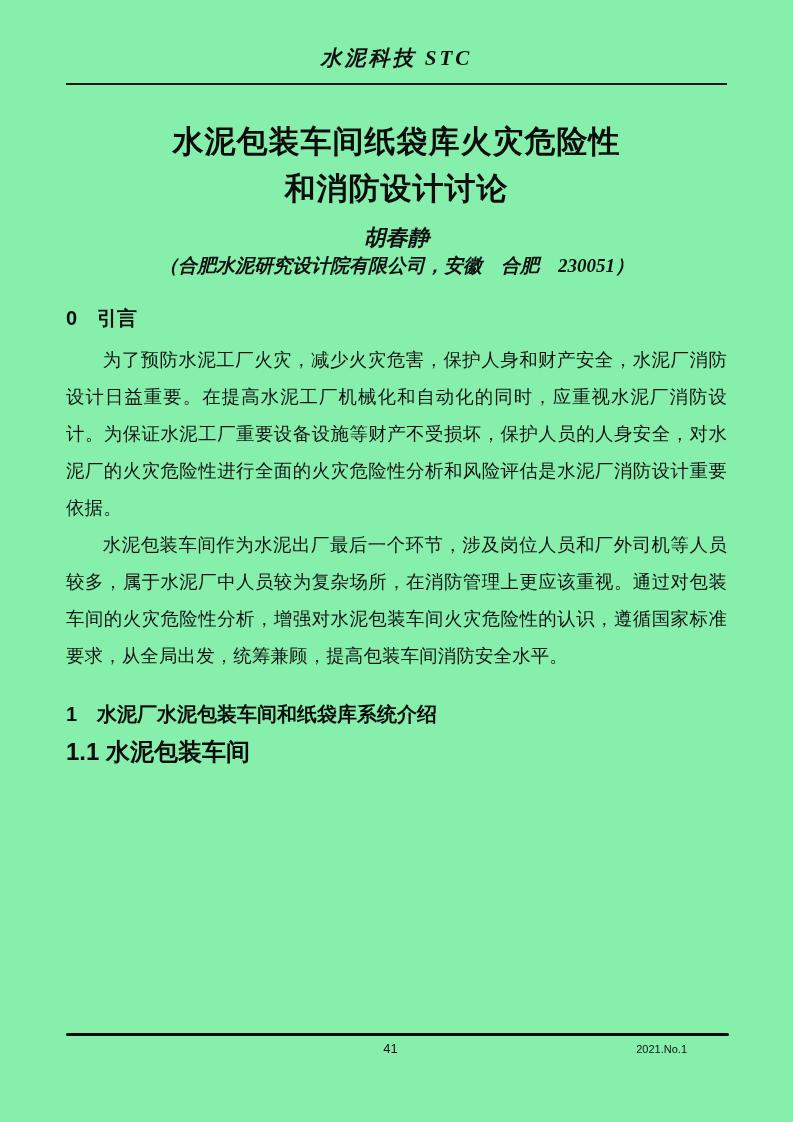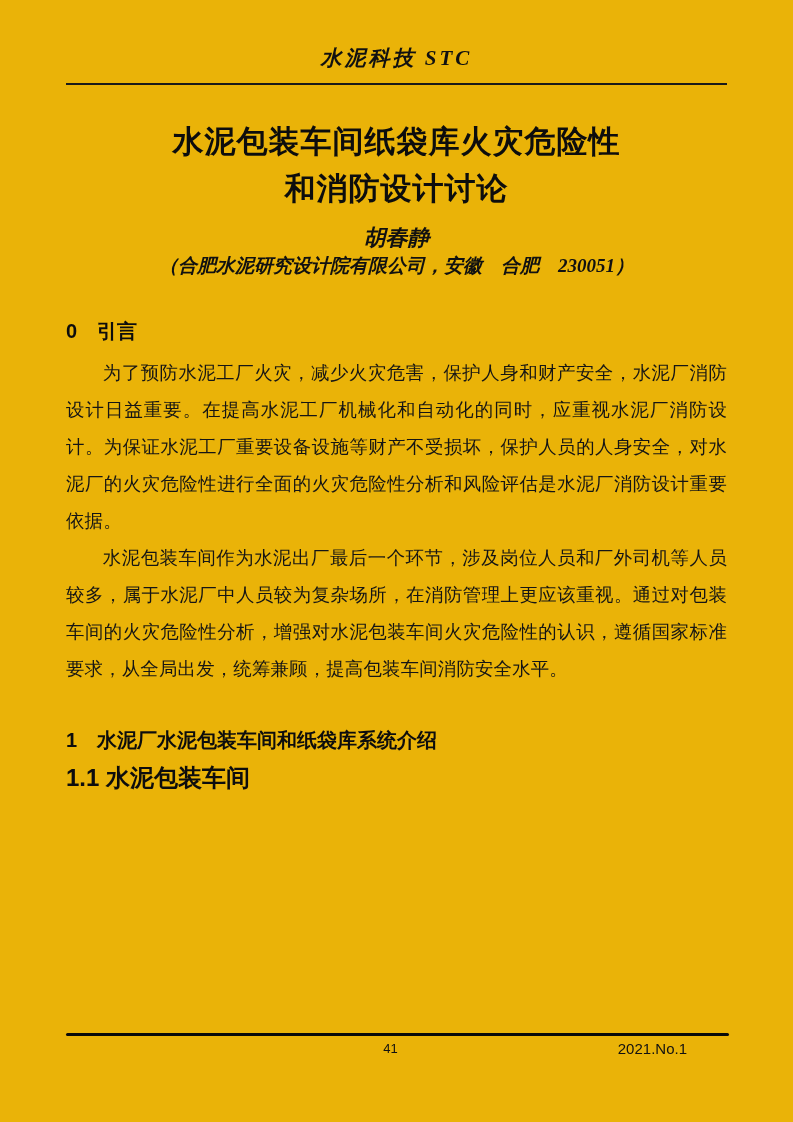--- a/index.html
+++ b/index.html
@@ -2,21 +2,21 @@
 <html><head>
 <meta charset="utf-8">
 <style>
   * { margin: 0; padding: 0; box-sizing: border-box; }
   html, body { background: #e8e8e8; }
   .page {
     position: relative;
     width: 793px;
     height: 1122px;
     margin: 0 auto;
-    background: #eab308;
+    background: #86efac;
     color: #111111;
     font-family: "Liberation Serif", "DejaVu Serif", serif;
     overflow: hidden;
   }
   .content {
     padding: 0 66px;
   }
   .journal-header {
     padding-top: 45px;
     text-align: center;
@@ -52,21 +52,21 @@
   }
   .affiliation {
     margin-top: 4px;
     text-align: center;
     font-style: italic;
     font-weight: bold;
     font-size: 19px;
     line-height: 26px;
   }
   .sec-heading {
-    margin-top: 38px;
+    margin-top: 25px;
     margin-bottom: 10px;
     font-family: "Liberation Sans", "DejaVu Sans", sans-serif;
     font-weight: bold;
     font-size: 20px;
     line-height: 28px;
     color: #0d0d0d;
   }
   .subsec-heading {
     margin-top: 8px;
     margin-bottom: 6px;
@@ -102,21 +102,21 @@
     font-family: "Liberation Sans", "DejaVu Sans", sans-serif;
     font-size: 13px;
     line-height: 16px;
     color: #111111;
   }
   .issue-label {
     position: absolute;
     top: 1041px;
     right: 106px;
     font-family: "Liberation Sans", "DejaVu Sans", sans-serif;
-    font-size: 15px;
+    font-size: 11px;
     line-height: 16px;
     color: #111111;
   }
 </style>
 </head>
 <body>
 
 <div class="page">
   <div class="content">
 

